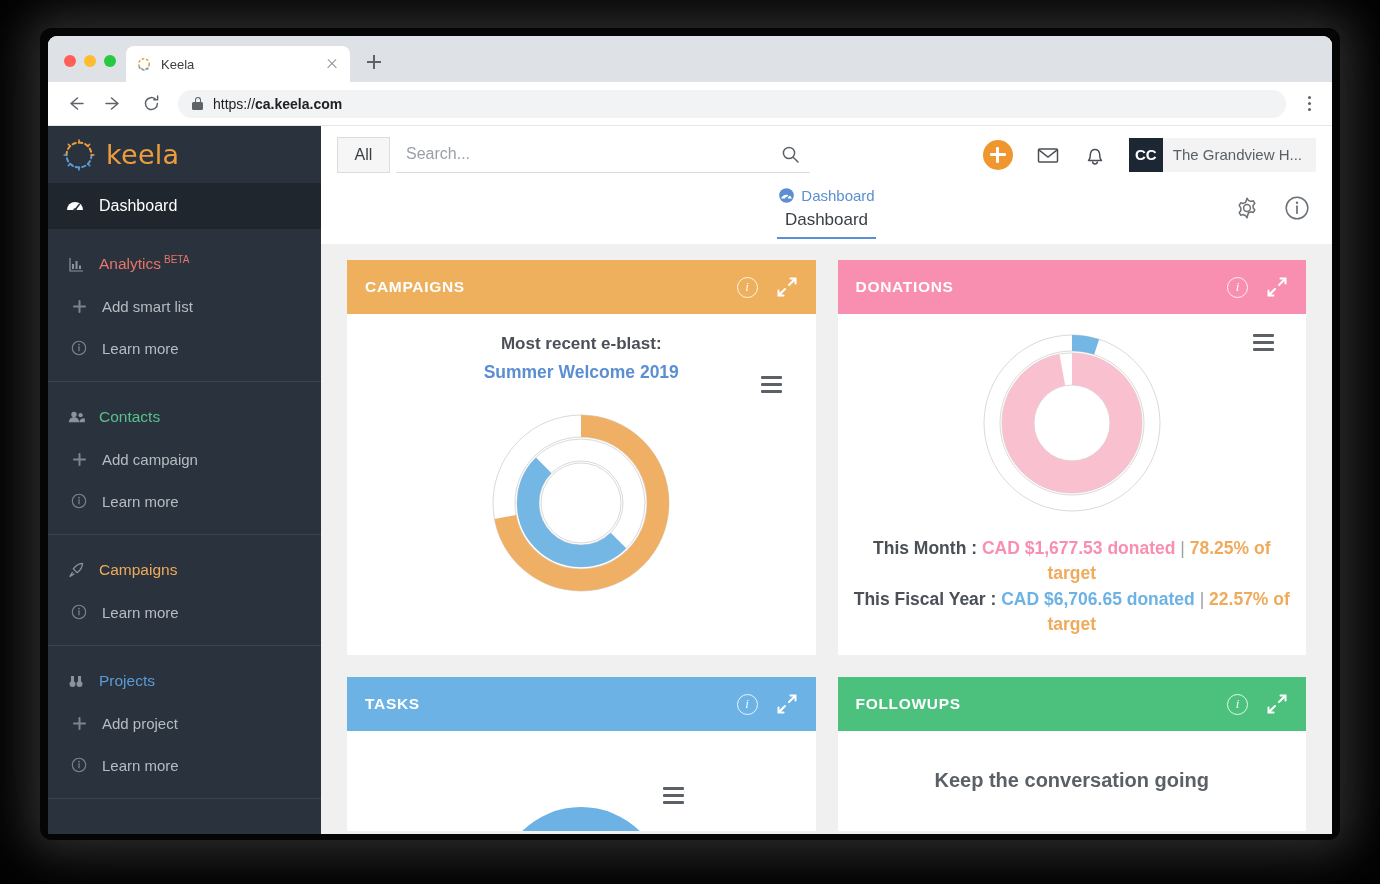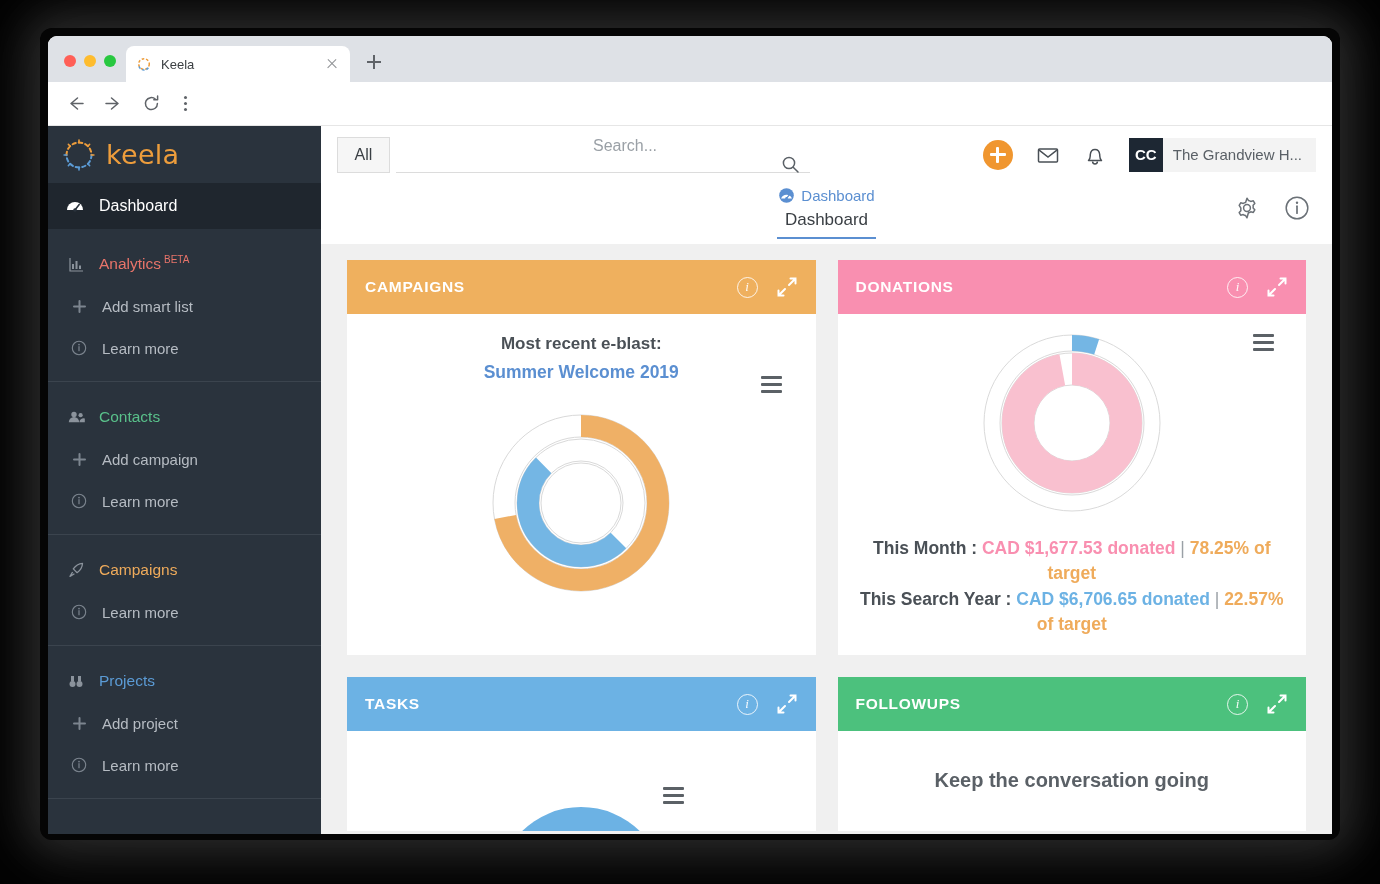--- a/index.html
+++ b/index.html
@@ -106,21 +106,21 @@
   .beta { font-size: 10px; vertical-align: super; margin-left: 3px; }
 
   
   .main { flex: 1; background: #f0f0f0; display: flex; flex-direction: column; min-width:0;}
   .topbar { height: 57px; background: #fff; display: flex; align-items: center;
             padding: 0 16px; gap: 0; }
   .allbtn { width: 53px; height: 36px; border: 1px solid #dcdcdc; background: #f6f6f6;
             display: flex; align-items: center; justify-content: center;
             font-size: 16px; font-weight: 400; color: #3a3f44; }
   .searchwrap { width: 414px; height: 36px; border-bottom: 1px solid #dcdcdc;
-                display: flex; align-items: flex-end; padding: 0 10px; margin-left: 6px; flex-direction: column; }
+                display: flex; align-items: center; padding: 0 10px; margin-left: 6px; }
   .searchwrap input { flex: 1; border: none; outline: none; font-size: 16px;
                       color: #5a6066; background: transparent;
                       font-family: "Liberation Sans", sans-serif; }
   .searchwrap input::placeholder { color: #9aa0a6; }
   .topright { margin-left: auto; display: flex; align-items: center; gap: 22px; }
   .plusbtn { width: 30px; height: 30px; border-radius: 50%; background: #f0962f;
              position: relative; }
   .plusbtn:before, .plusbtn:after { content:''; position:absolute; background:#fff;
              border-radius: 1px; }
   .plusbtn:before { left: 7px; top: 13.6px; width: 16px; height: 3.2px; }
@@ -208,20 +208,27 @@
       <div class="navbtn">
         <svg width="19" height="19" viewBox="0 0 19 19">
             <path d="M7.5 4 L14 9.5 L7.5 15 M14 9.5 H2" fill="none" stroke="#5f6368" stroke-width="1.5" stroke-linecap="round" stroke-linejoin="round"></path>
           </svg>
       </div>
       <div class="navbtn">
         <svg width="19" height="19" viewBox="0 0 19 19">
           <path d="M15.4 9.5 a6 6 0 1 1 -1.9 -4.3" fill="none" stroke="#5f6368" stroke-width="1.5" stroke-linecap="round"></path>
           <path d="M15.6 1.9 V5.7 H11.8" fill="none" stroke="#5f6368" stroke-width="1.5" stroke-linecap="round" stroke-linejoin="round"></path>
         </svg>
+      </div>
+      <div class="omnibox">
+        <span class="lock">
+          <span class="shackle"></span>
+            <span class="body"></span>
+        </span>
+        <span class="url"><span>https://</span><b>ca.keela.com</b></span>
       </div>
       <div class="kebab">
         <i></i>
           <i></i>
           <i></i>
       </div>
     </div>
 
     <div class="app">
 
@@ -531,21 +538,21 @@
                   </svg>
                 </div>
                 <div class="stats" style="padding-top:18px">
                   <div>
                     <span>This Month :</span>
                     <span class="pink">CAD $1,677.53 donated</span>
                     <span class="bar">|</span>
                     <span class="orange">78.25% of target</span>
                   </div>
                   <div>
-                    <span>This Search Year :</span>
+                    <span>This Fiscal Year :</span>
                     <span class="blue">CAD $6,706.65 donated</span>
                     <span class="bar">|</span>
                     <span class="orange">22.57% of target</span>
                   </div>
                 </div>
               </div>
             </div>
 
             <div class="card">
               <div class="card-head" style="background:#6cb2e4">

